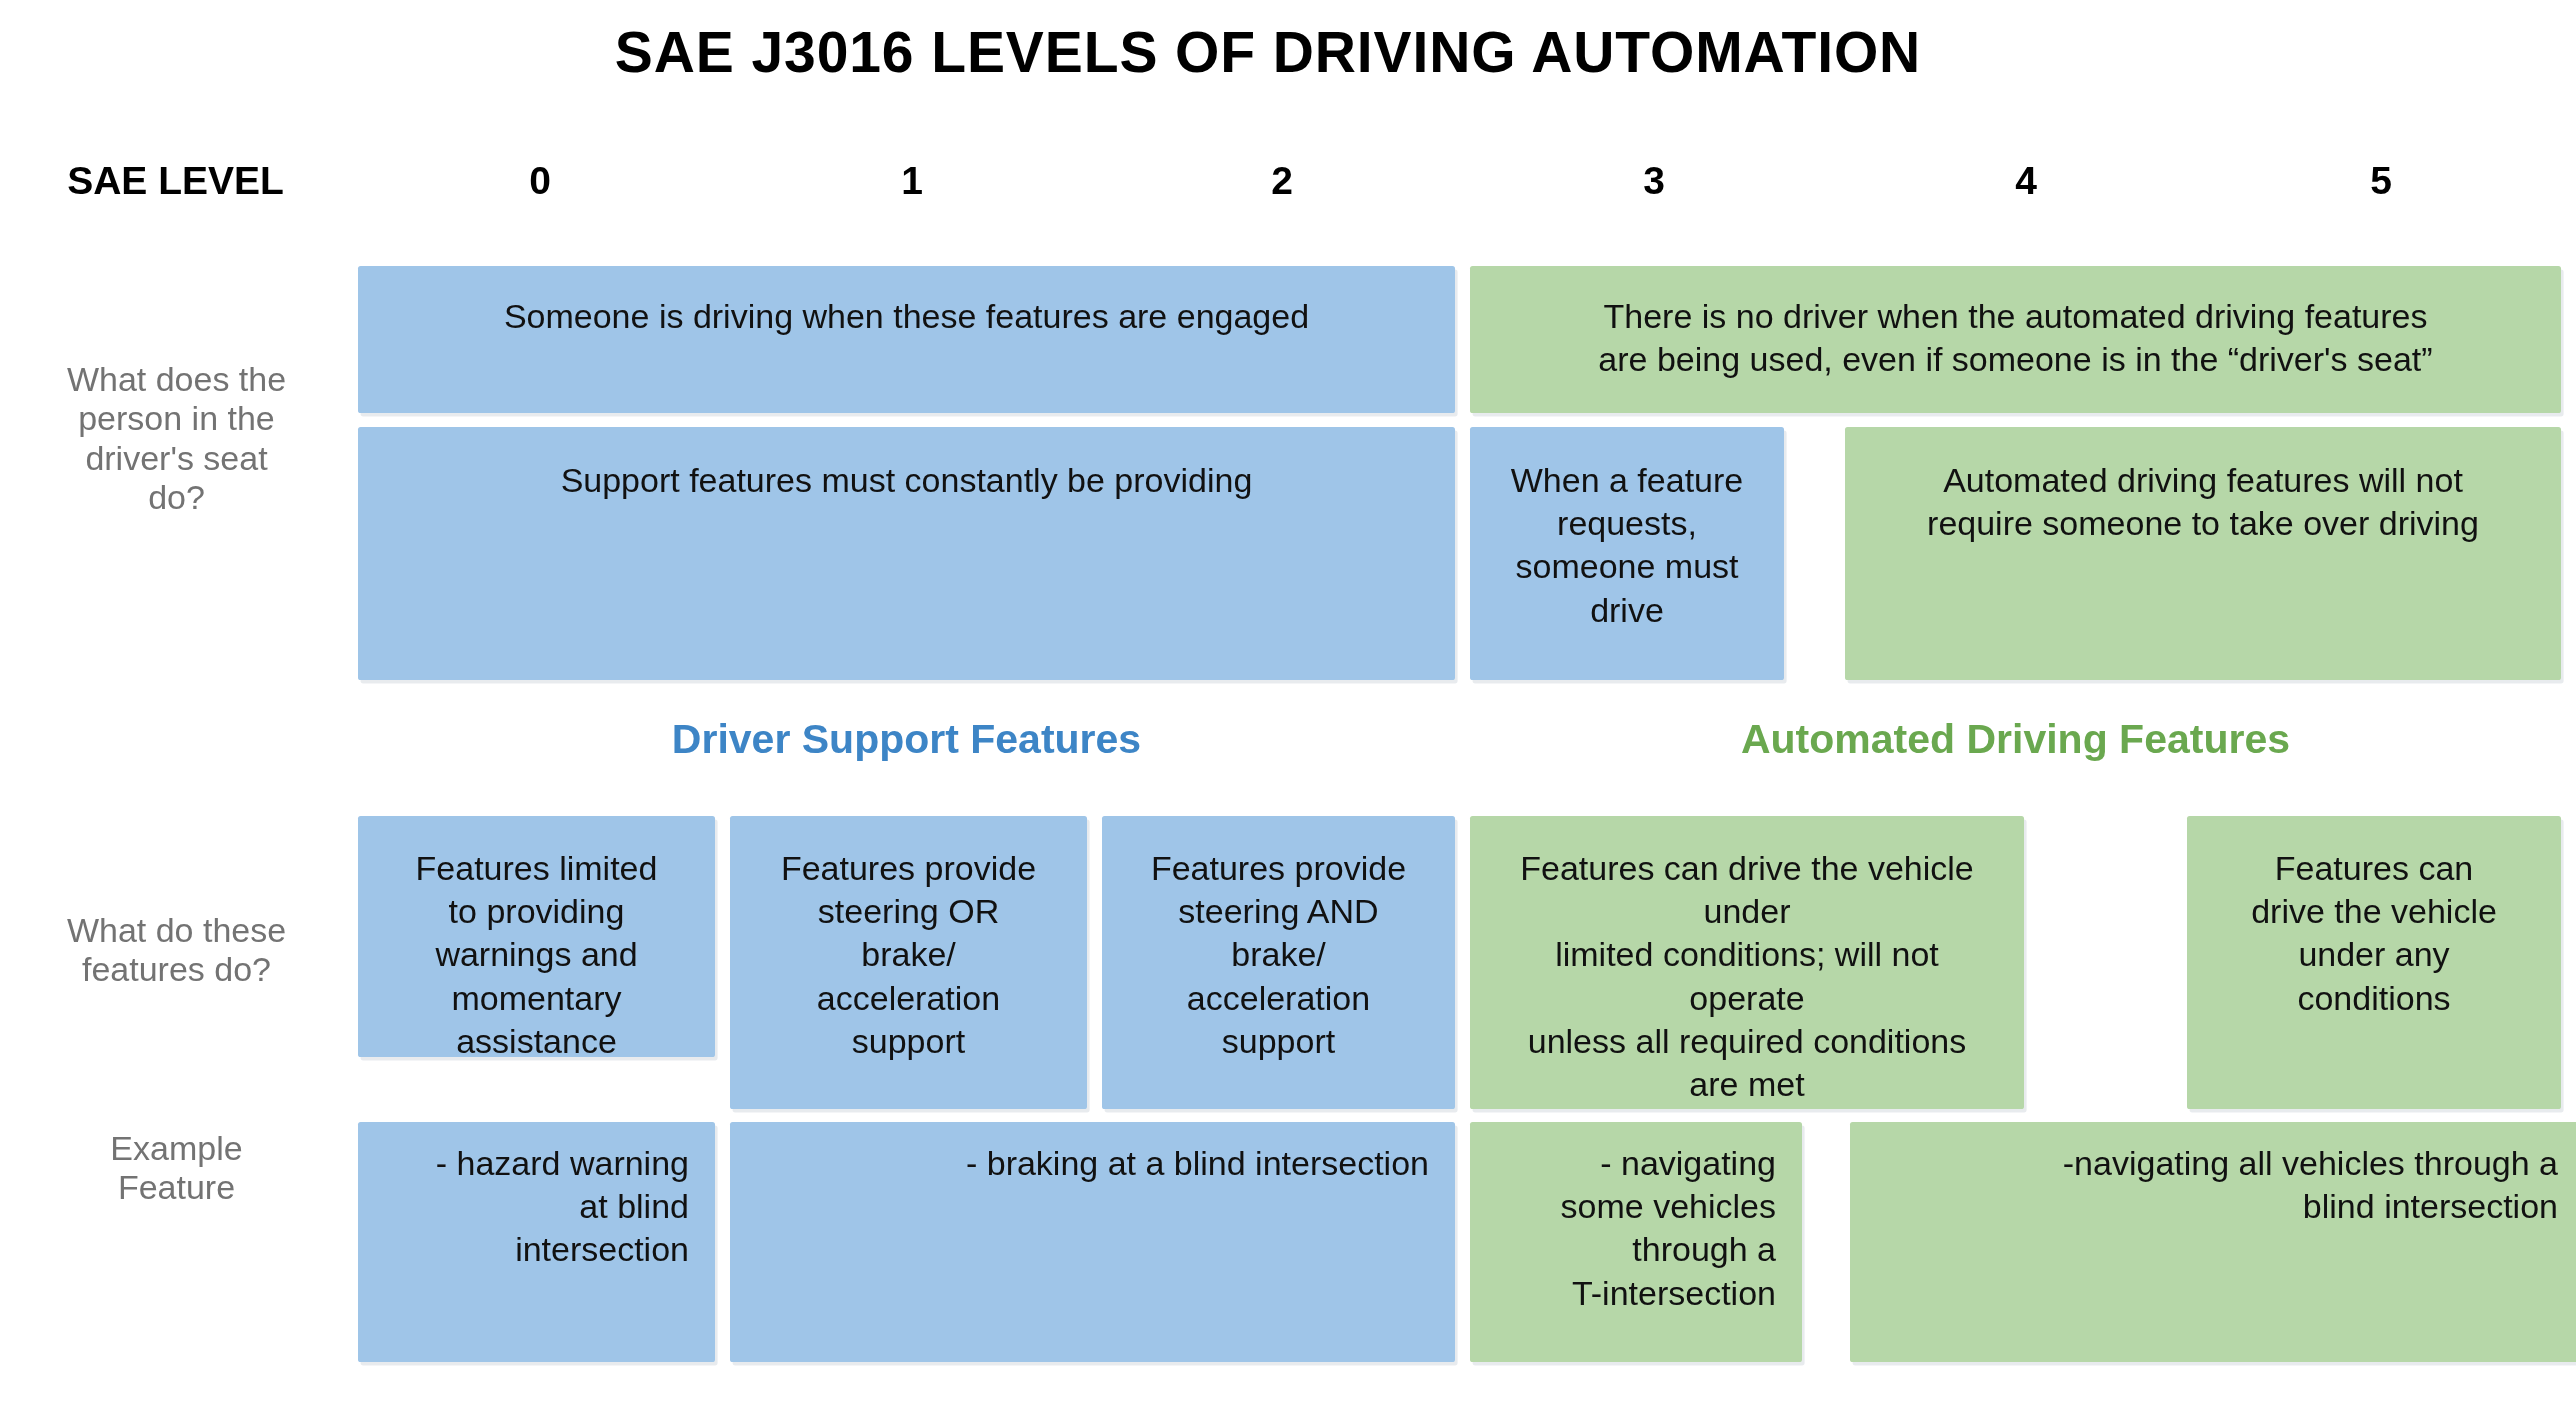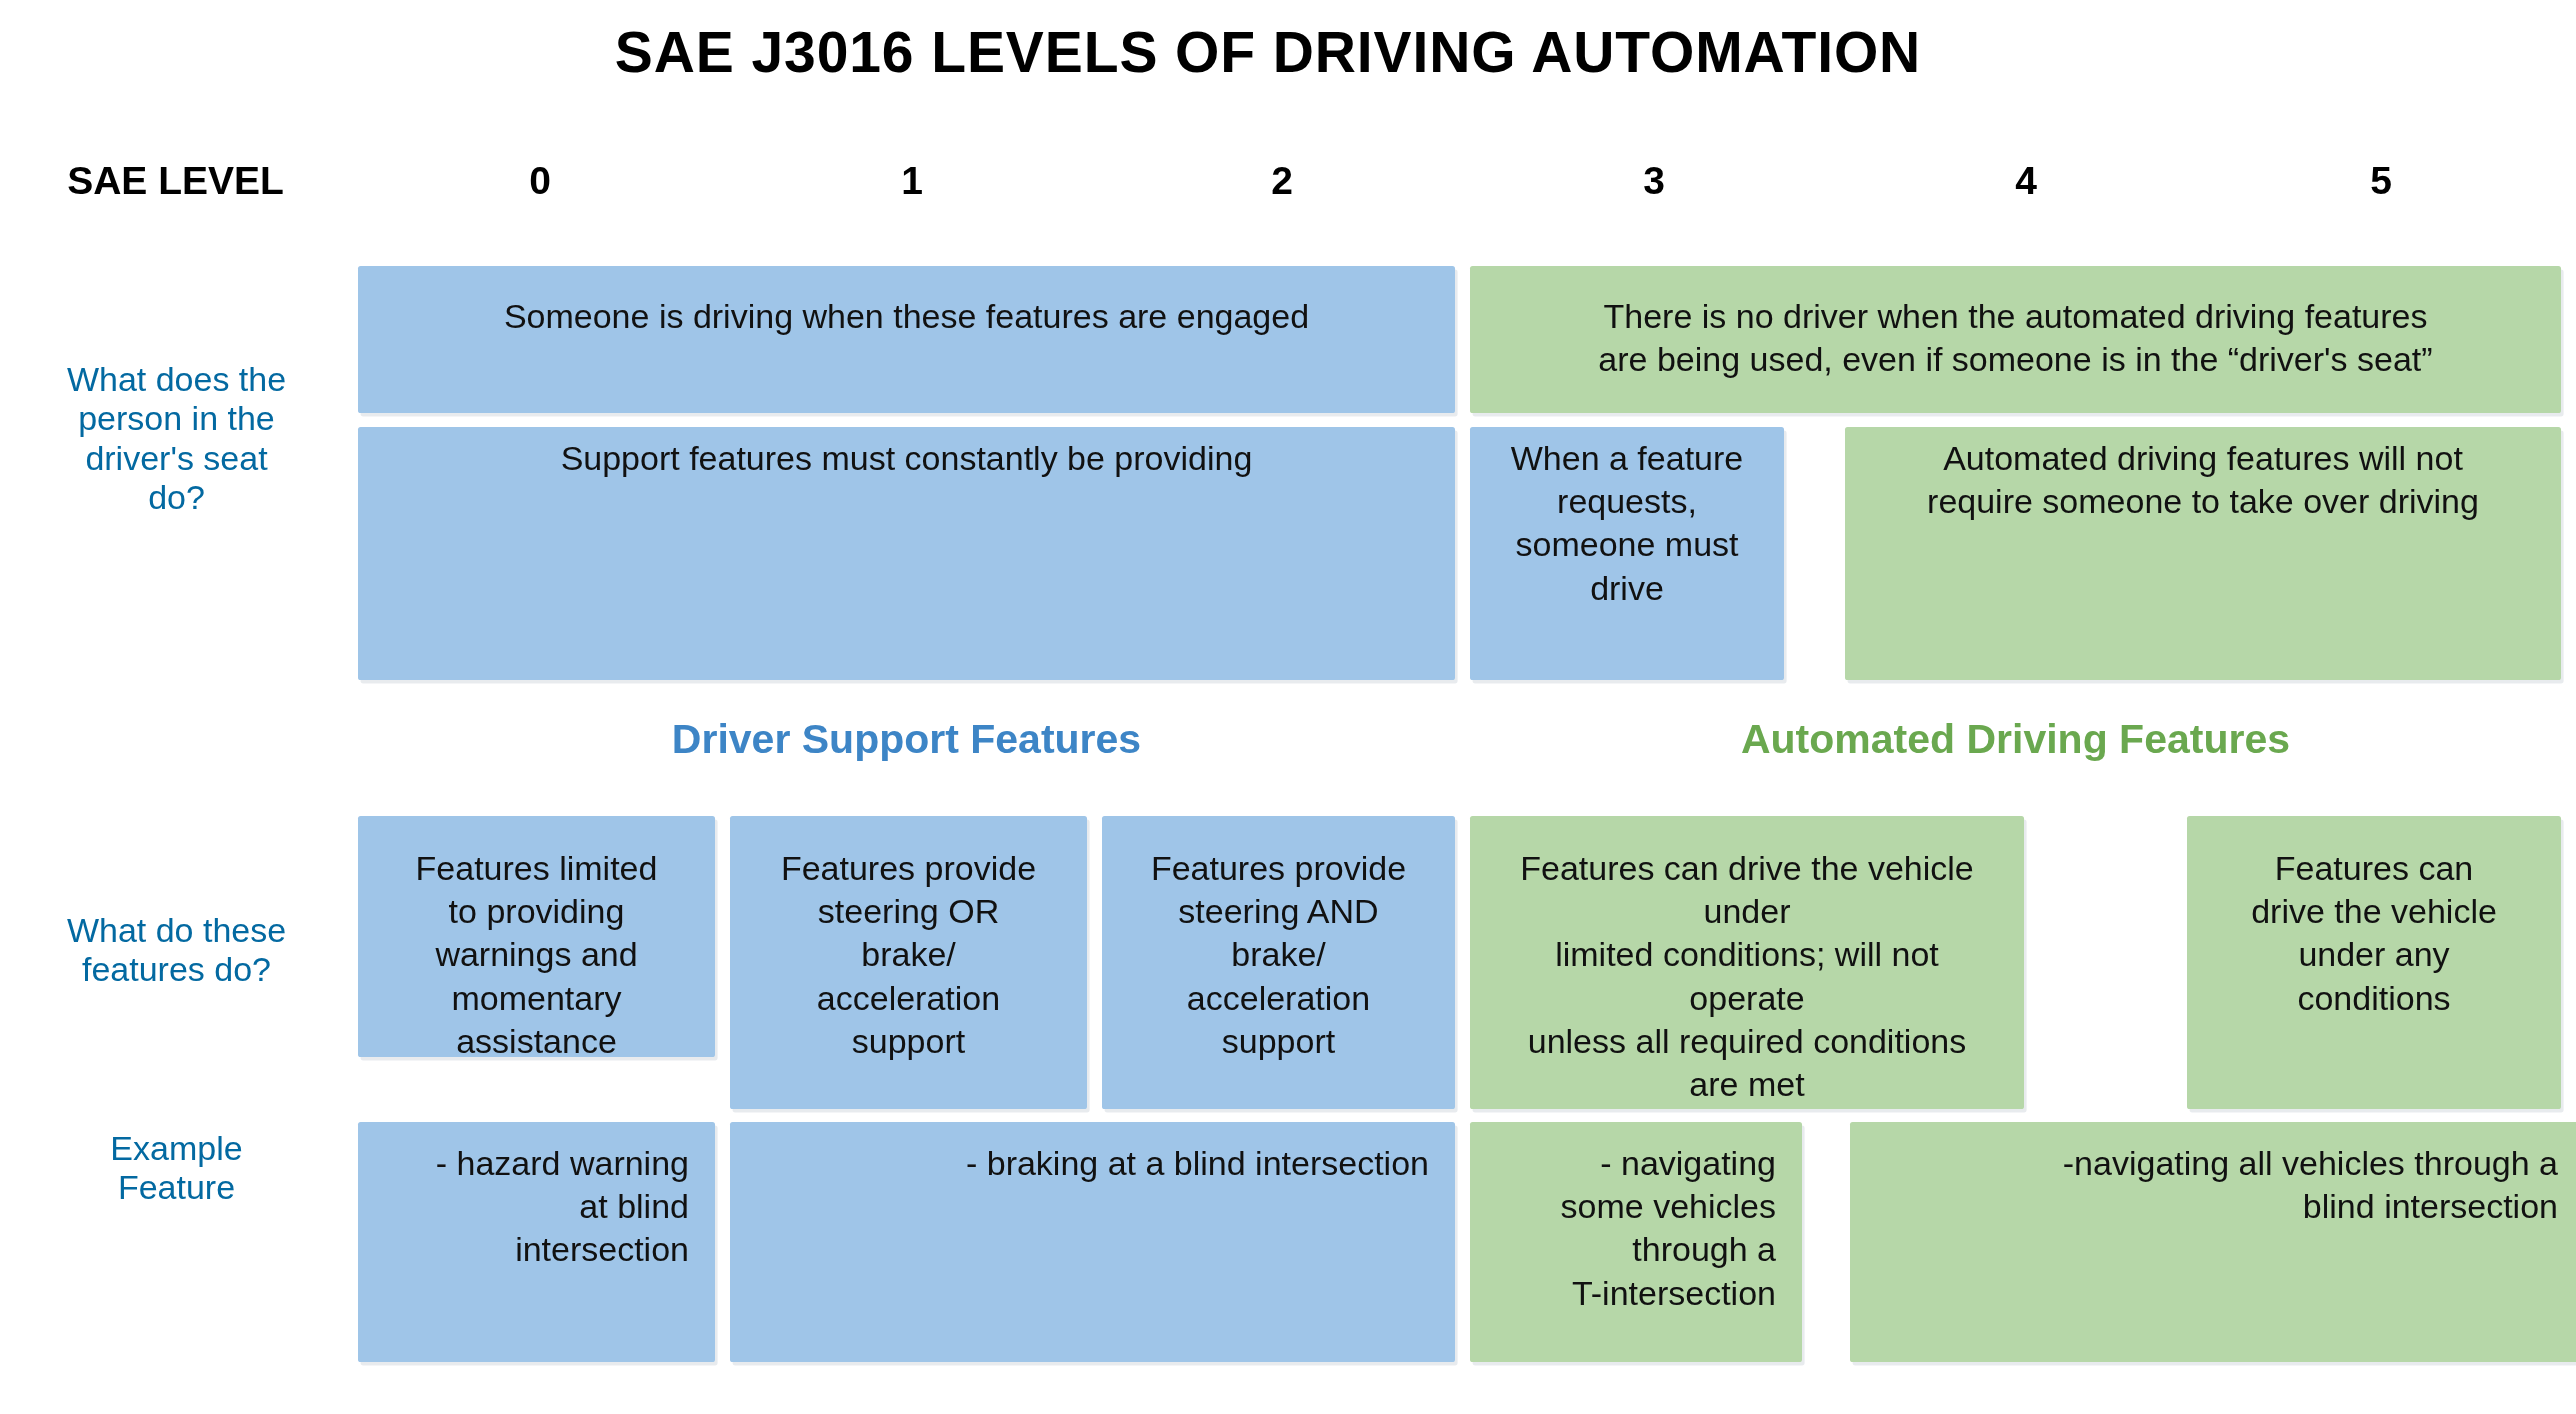--- a/index.html
+++ b/index.html
@@ -42,42 +42,42 @@
     top: 159px;
     width: 94px;
     text-align: center;
     font-size: 39px;
     font-weight: bold;
     color: #000000;
   }
   .cell {
     position: absolute;
     box-sizing: border-box;
-    padding: 10px 30px;
+    padding: 32px 30px;
     font-size: 34px;
     line-height: 1.27;
     text-align: center;
     white-space: pre-line;
     border-radius: 2.6px;
     box-shadow: 2.6px 3.4px 0 rgba(190, 198, 206, 0.35);
     color: #111111;
   }
   .blue  { background: var(--blue,  #9fc5e8); }
   .green { background: var(--green, #b6d7a8); }
   .r3 { padding-top: 31px; }
   .r4 { text-align: right; padding: 20px 26px; }
   .rowlabel {
     position: absolute;
     left: 0;
     width: 353px;
     text-align: center;
     font-size: 34px;
     line-height: 1.16;
     white-space: pre-line;
-    color: #0369a1;
+    color: #737373;
   }
   .group-label {
     position: absolute;
     top: 716px;
     font-size: 41px;
     font-weight: bold;
     text-align: center;
   }
   .dsf { left: 358px;  width: 1097px; color: var(--blue_label,  #3d85c6); }
   .adf { left: 1470px; width: 1091px; color: var(--green_label, #6aa84f); }

